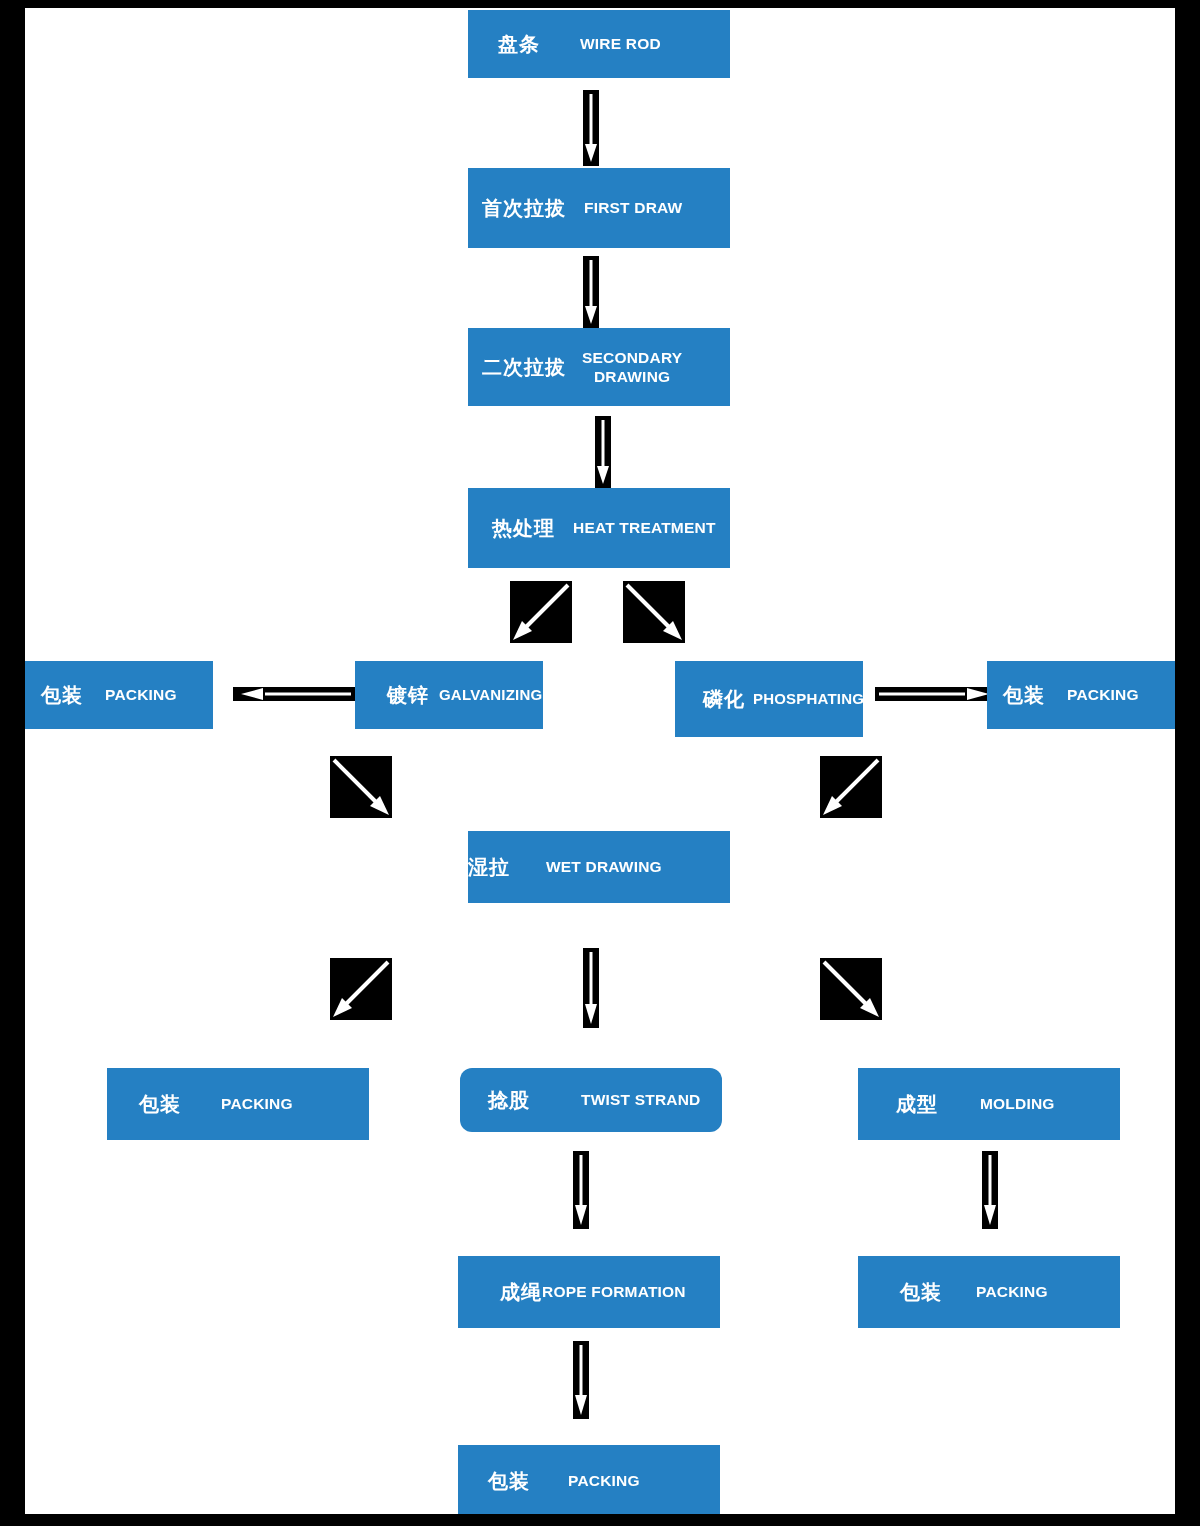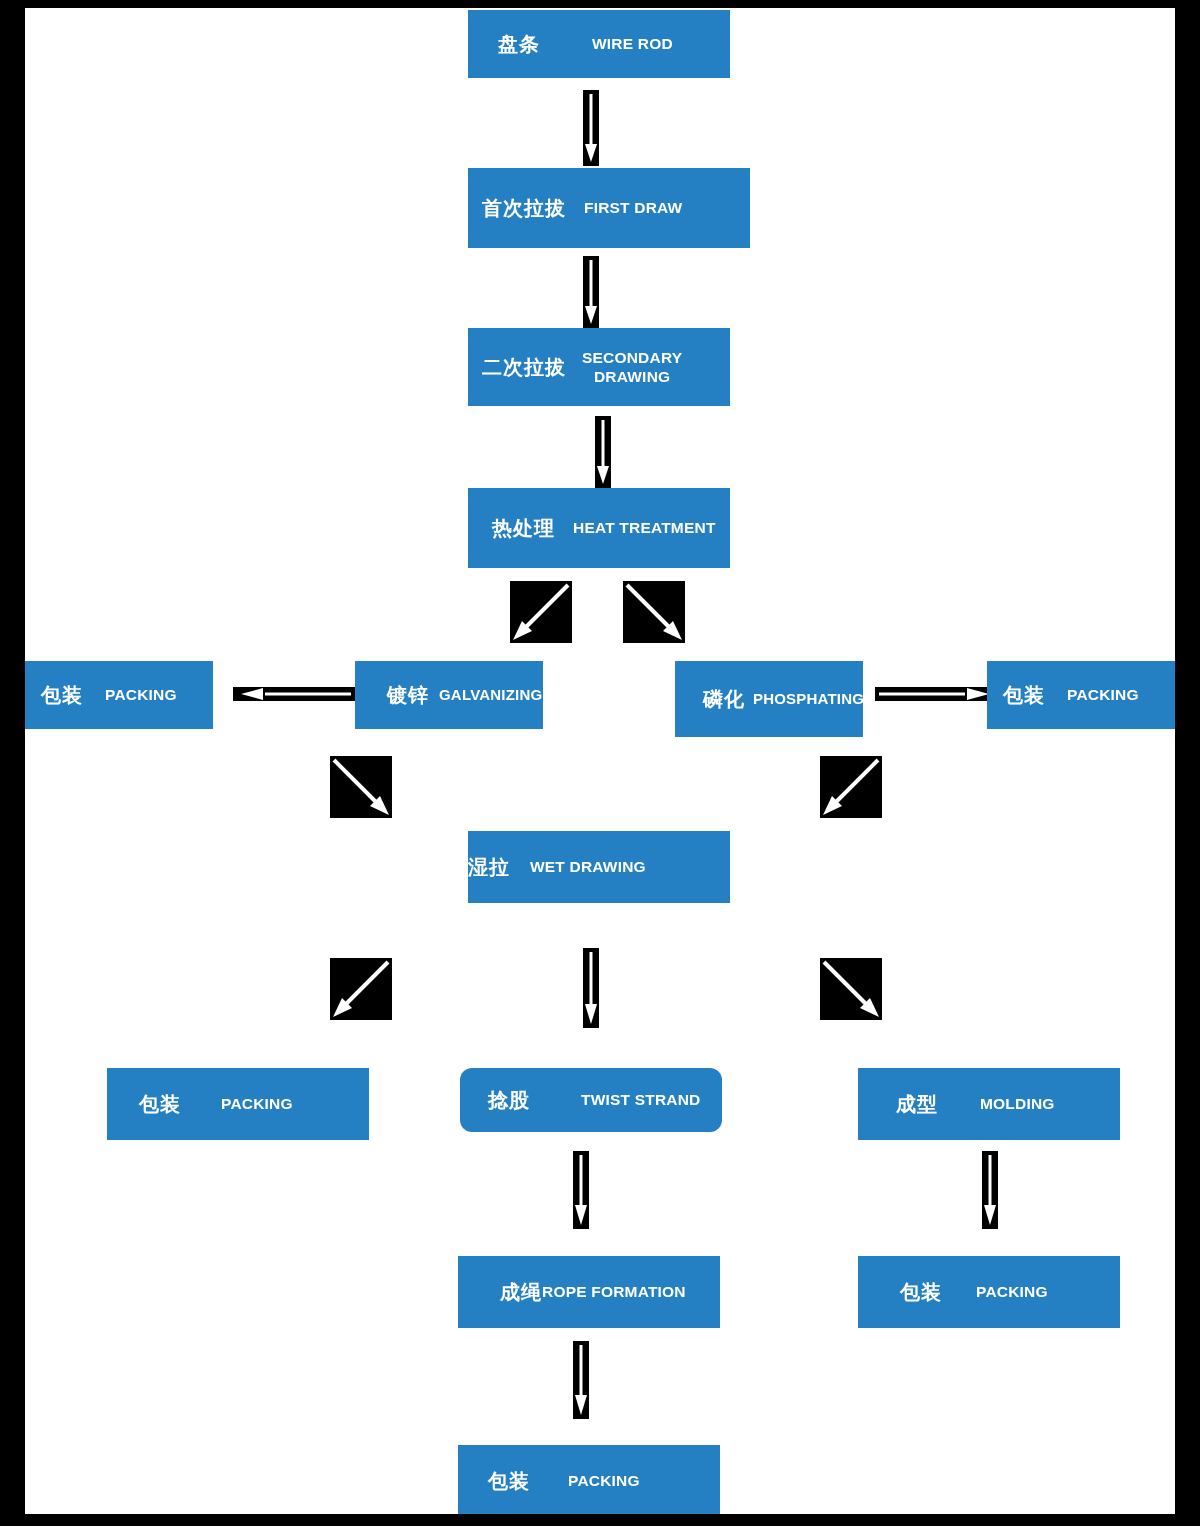--- a/index.html
+++ b/index.html
@@ -55,32 +55,32 @@
   .stroke-w { stroke: #ffffff; }
   .fill-w { fill: #ffffff; }
 </style>
 </head>
 <body>
 
 <div id="canvas">
 
   <div class="box" style="left:443px; top:2px; width:262px; height:68px; padding-left:30px;">
     <span class="cn">盘条</span>
-    <span class="en" style="margin-left:52px;">WIRE ROD</span>
+    <span class="en" style="margin-left:40px;">WIRE ROD</span>
   </div>
 
   <div class="arrow" style="left:558px; top:82px; width:16px; height:76px;">
     <svg viewBox="0 0 16 76" preserveAspectRatio="none">
       <rect class="plate" x="0" y="0" width="16" height="76"></rect>
       <line class="stroke-w" x1="8" y1="4" x2="8" y2="56" stroke-width="3"></line>
       <polygon class="fill-w" points="2,54 14,54 8,72"></polygon>
     </svg>
   </div>
 
-  <div class="box" style="left:443px; top:160px; width:282px; height:80px; padding-left:14px;">
+  <div class="box" style="left:443px; top:160px; width:262px; height:80px; padding-left:14px;">
     <span class="cn">首次拉拔</span>
     <span class="en" style="margin-left:18px;">FIRST DRAW</span>
   </div>
 
   <div class="arrow" style="left:558px; top:248px; width:16px; height:72px;">
     <svg viewBox="0 0 16 72" preserveAspectRatio="none">
       <rect class="plate" x="0" y="0" width="16" height="72"></rect>
       <line class="stroke-w" x1="8" y1="4" x2="8" y2="52" stroke-width="3"></line>
       <polygon class="fill-w" points="2,50 14,50 8,68"></polygon>
     </svg>
@@ -168,21 +168,21 @@
   <div class="arrow" style="left:795px; top:748px; width:62px; height:62px;">
     <svg viewBox="0 0 62 62">
       <rect class="plate" x="0" y="0" width="62" height="62"></rect>
       <line class="stroke-w" x1="58" y1="4" x2="14" y2="48" stroke-width="4"></line>
       <polygon class="fill-w" points="3,59 22,50 12,40"></polygon>
     </svg>
   </div>
 
   <div class="box" style="left:443px; top:823px; width:262px; height:72px; ">
     <span class="cn">湿拉</span>
-    <span class="en" style="margin-left:20px;">WET DRAWING</span>
+    <span class="en" style="margin-left:36px;">WET DRAWING</span>
   </div>
 
   <div class="arrow" style="left:305px; top:950px; width:62px; height:62px;">
     <svg viewBox="0 0 62 62">
       <rect class="plate" x="0" y="0" width="62" height="62"></rect>
       <line class="stroke-w" x1="58" y1="4" x2="14" y2="48" stroke-width="4"></line>
       <polygon class="fill-w" points="3,59 22,50 12,40"></polygon>
     </svg>
   </div>
 

